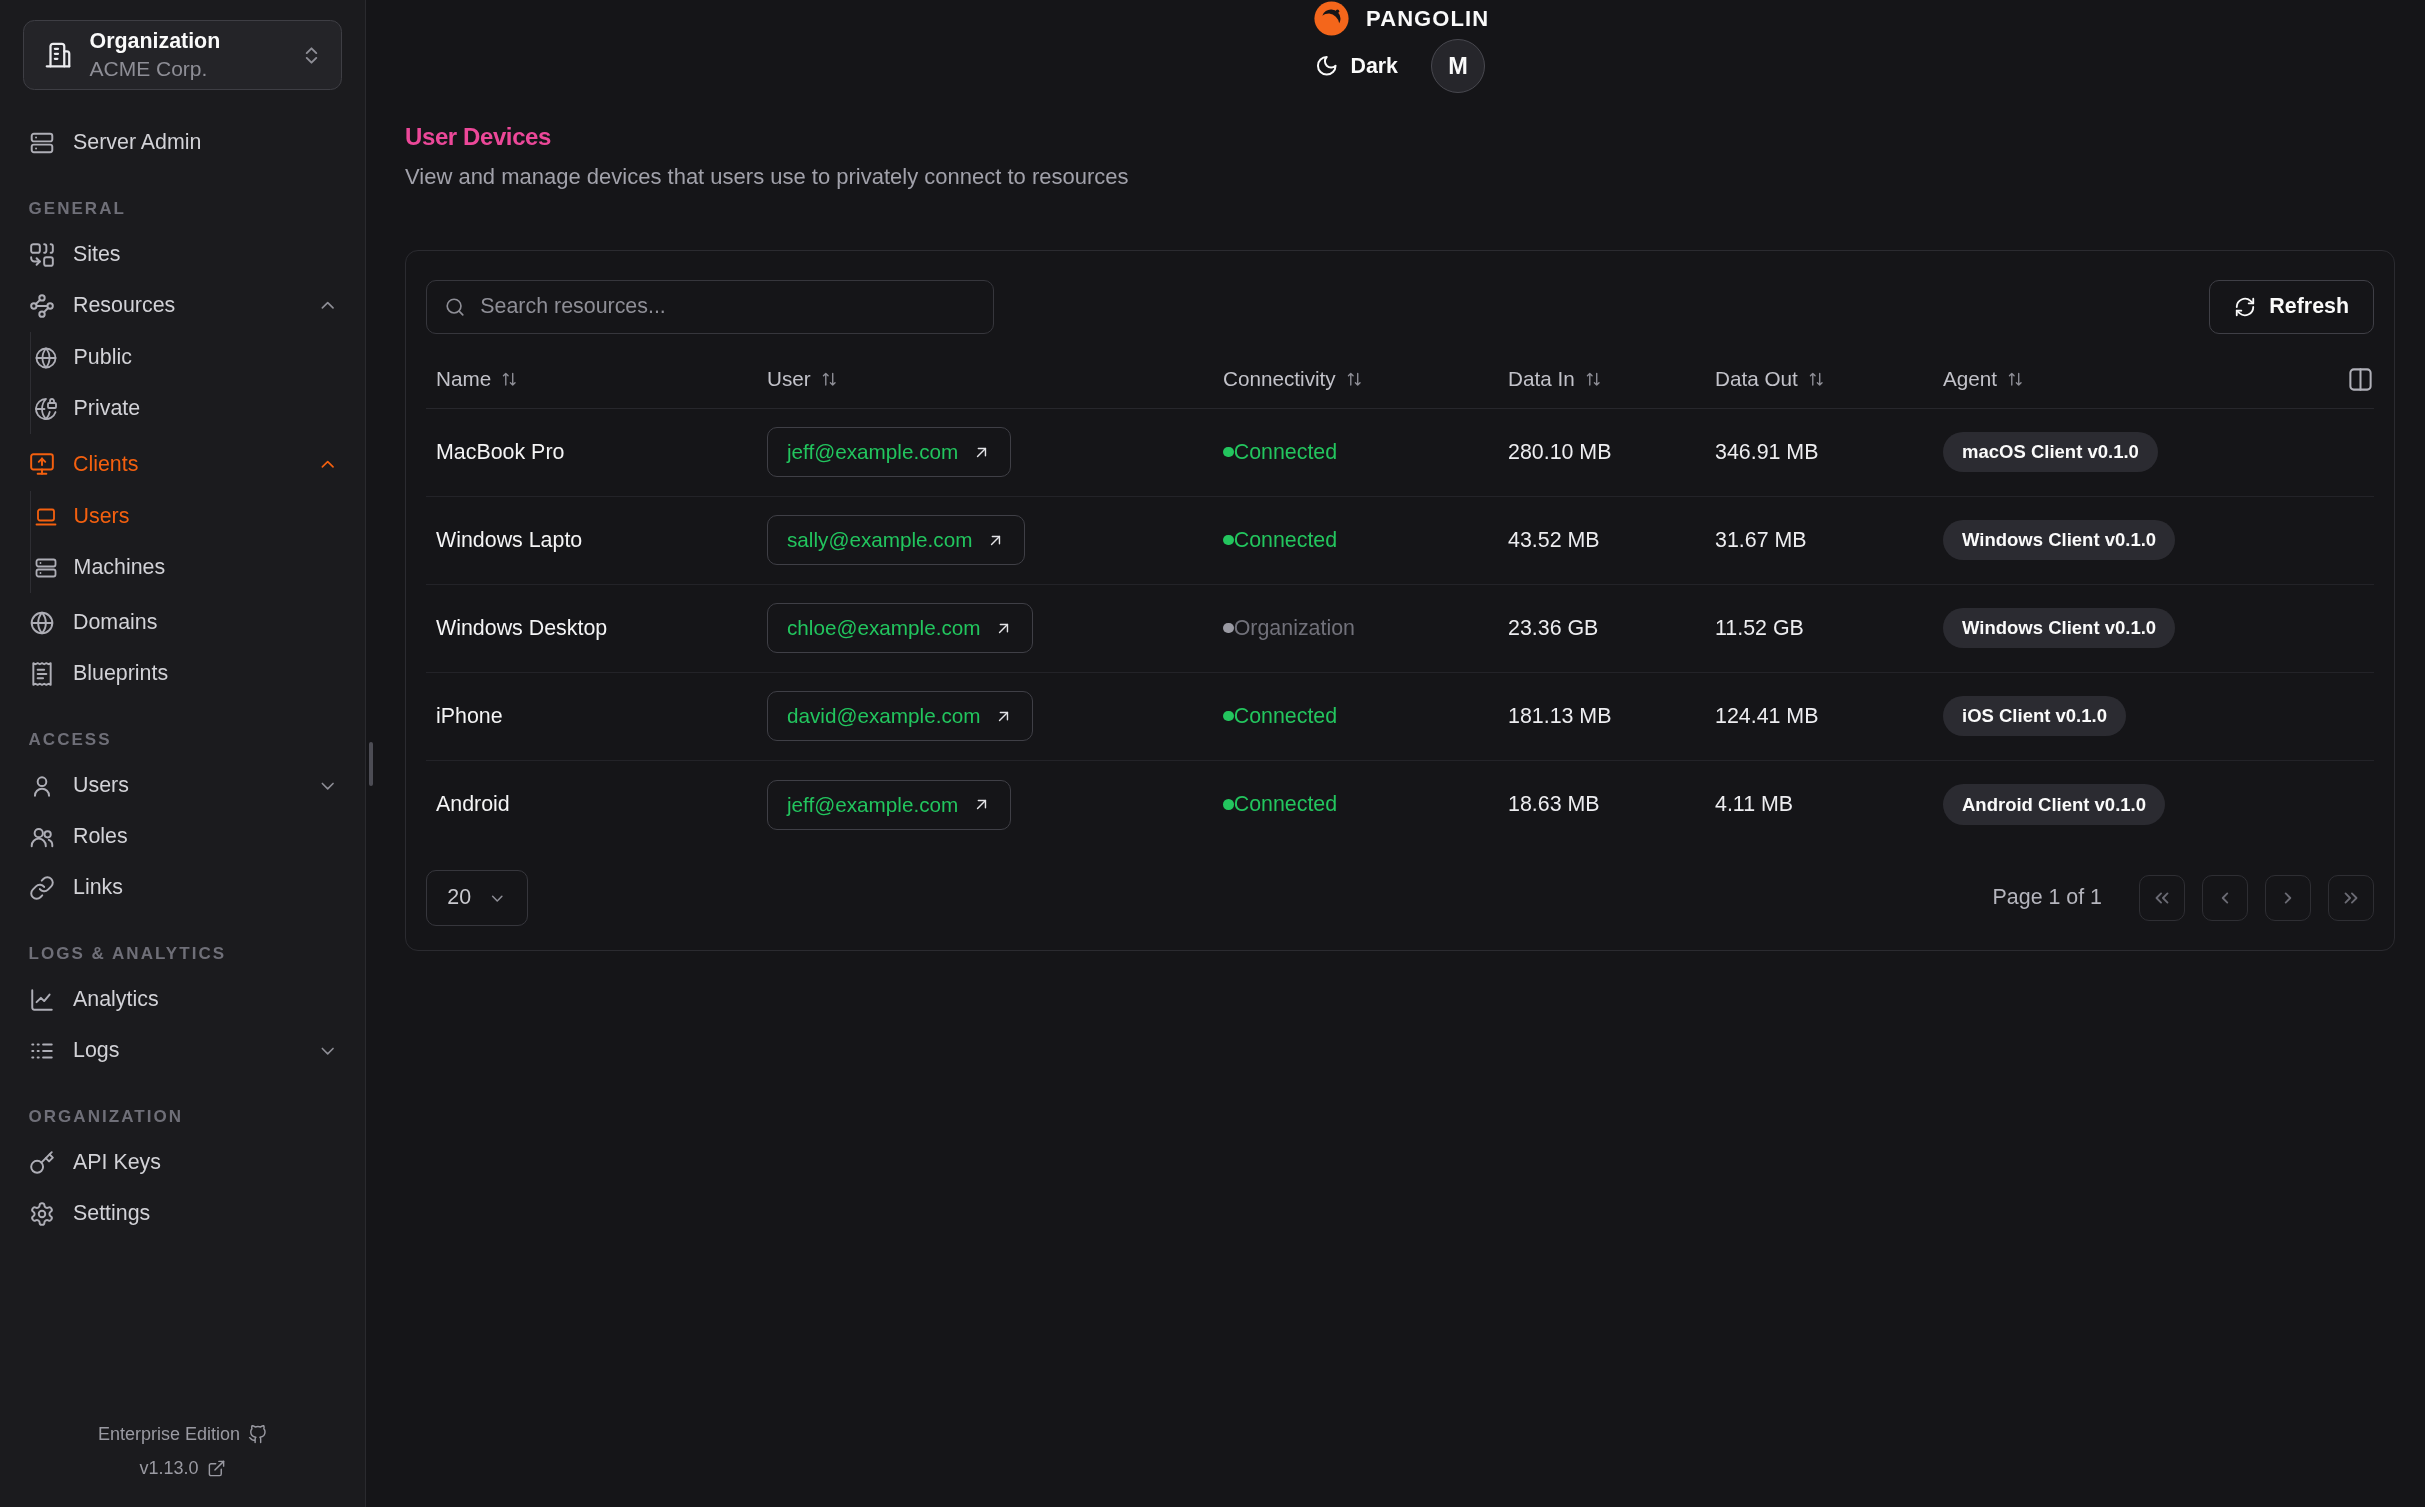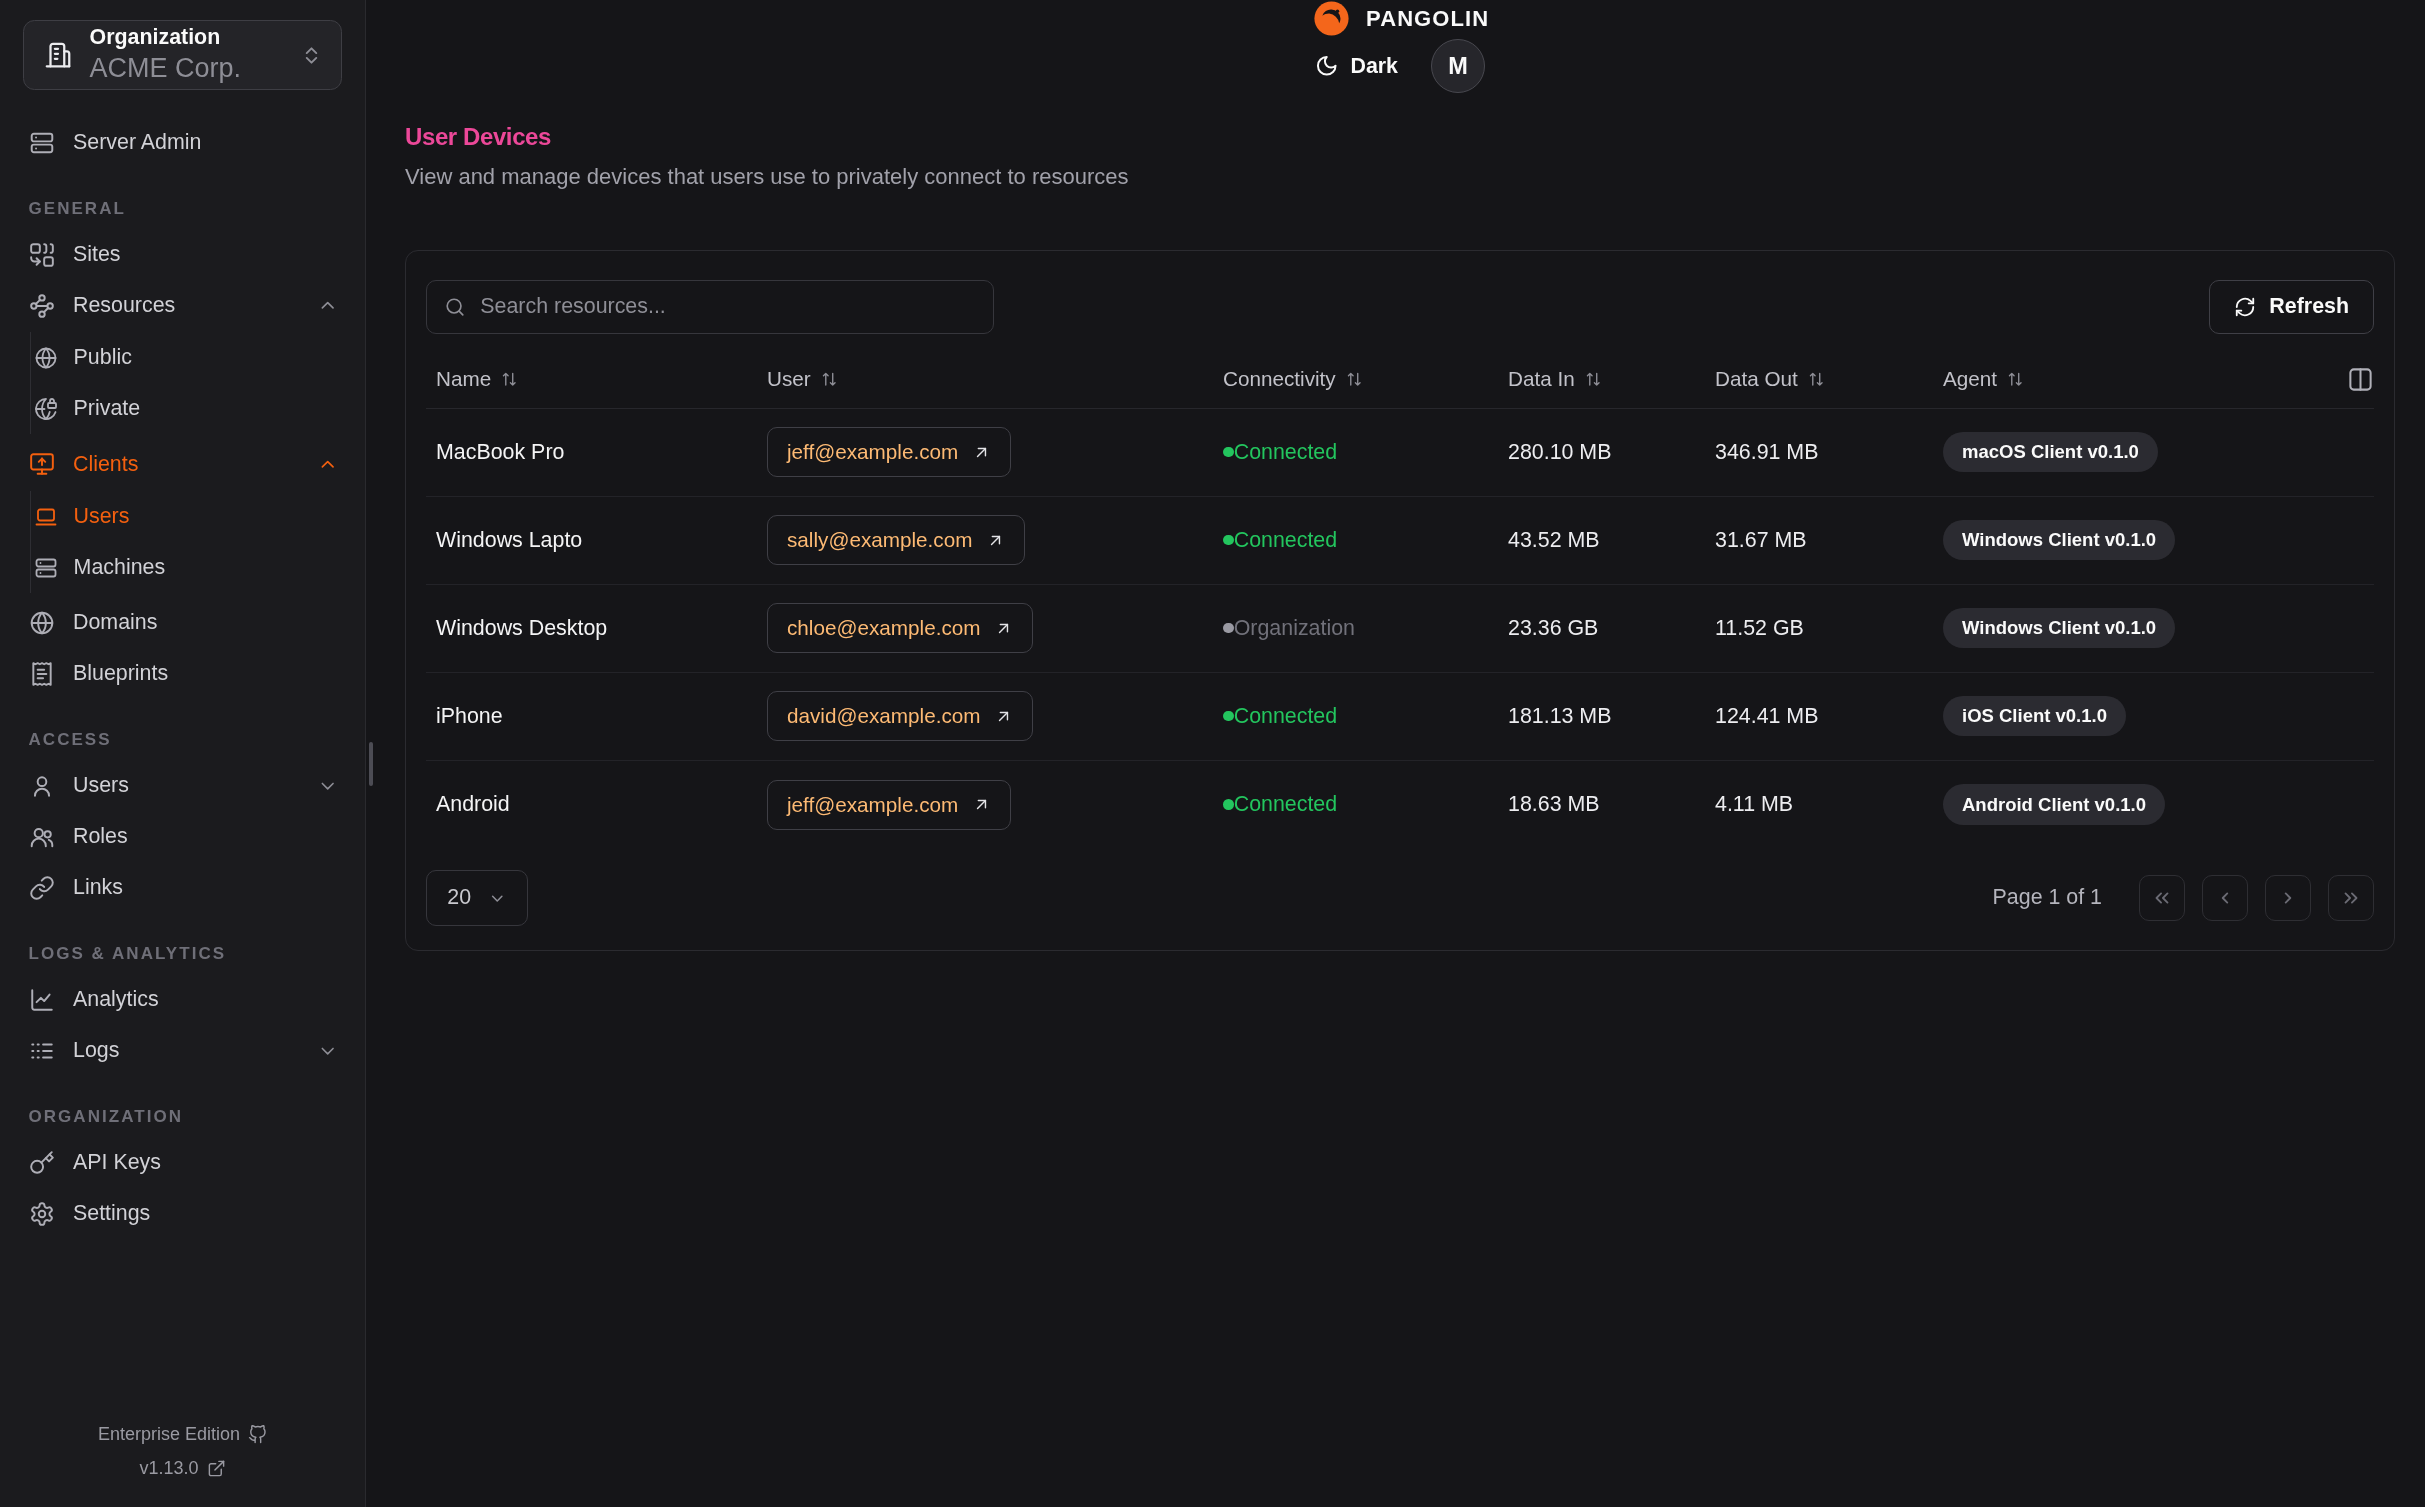--- a/index.html
+++ b/index.html
@@ -28,21 +28,21 @@
     border: 0.7px solid #3e3e44;
     border-radius: 11.4px;
     display: flex; align-items: center;
     padding: 0 18.5px; gap: 17px;
     cursor: pointer;
   }
   .org-icon { width: 30px; height: 30px; color: #ececef; }
   .org-icon svg { width: 100%; height: 100%; }
   .org-texts { flex: 1; min-width: 0; }
   .org-label { font-size: 21.4px; font-weight: 700; color: #fafafa; line-height: 1.25; }
-  .org-value { font-size: 27px; color: #8e8e96; line-height: 1.25; margin-top: 1.4px; }
+  .org-value { font-size: 21px; color: #8e8e96; line-height: 1.25; margin-top: 1.4px; }
   .org-chevron { width: 23px; height: 23px; color: #8e8e96; }
   .org-chevron svg { width: 100%; height: 100%; }
 
   .nav { flex: 1; overflow: hidden; }
   .nav-heading {
     padding: 0 28.5px;
     margin: 31px 0 10px;
     font-size: 17px; font-weight: 700;
     letter-spacing: .12em;
     color: #6f6f78;
@@ -161,21 +161,21 @@
   .cols-btn svg { width: 100%; height: 100%; }
 
   .trow { height: 88px; border-bottom: 0.7px solid #232328; font-size: 21.4px; }
   .trow:last-child { border-bottom: none; }
   .cell { padding-left: 10px; min-width: 0; }
   .device-name { color: #f4f4f5; }
   .user-btn {
     display: inline-flex; align-items: center; gap: 13.5px;
     height: 50px; padding: 0 19px;
     border: 0.7px solid #3f3f46; border-radius: 10px;
-    background: none; color: #fdba74; font-size: 20.7px;
+    background: none; color: #22c55e; font-size: 20.7px;
     cursor: pointer; font-family: "Liberation Sans", sans-serif;
     white-space: nowrap;
   }
   .arrow-icon { width: 19px; height: 19px; color: #e4e4e7; flex: none; }
   .arrow-icon svg { width: 100%; height: 100%; }
   .conn { display: flex; align-items: center; gap: 0; }
   .conn-dot { width: 10.7px; height: 10.7px; border-radius: 50%; flex: none; }
   .conn.connected { color: #23c55e; }
   .conn.connected .conn-dot { background: #23c55e; }
   .conn.disconnected { color: #71717a; }

